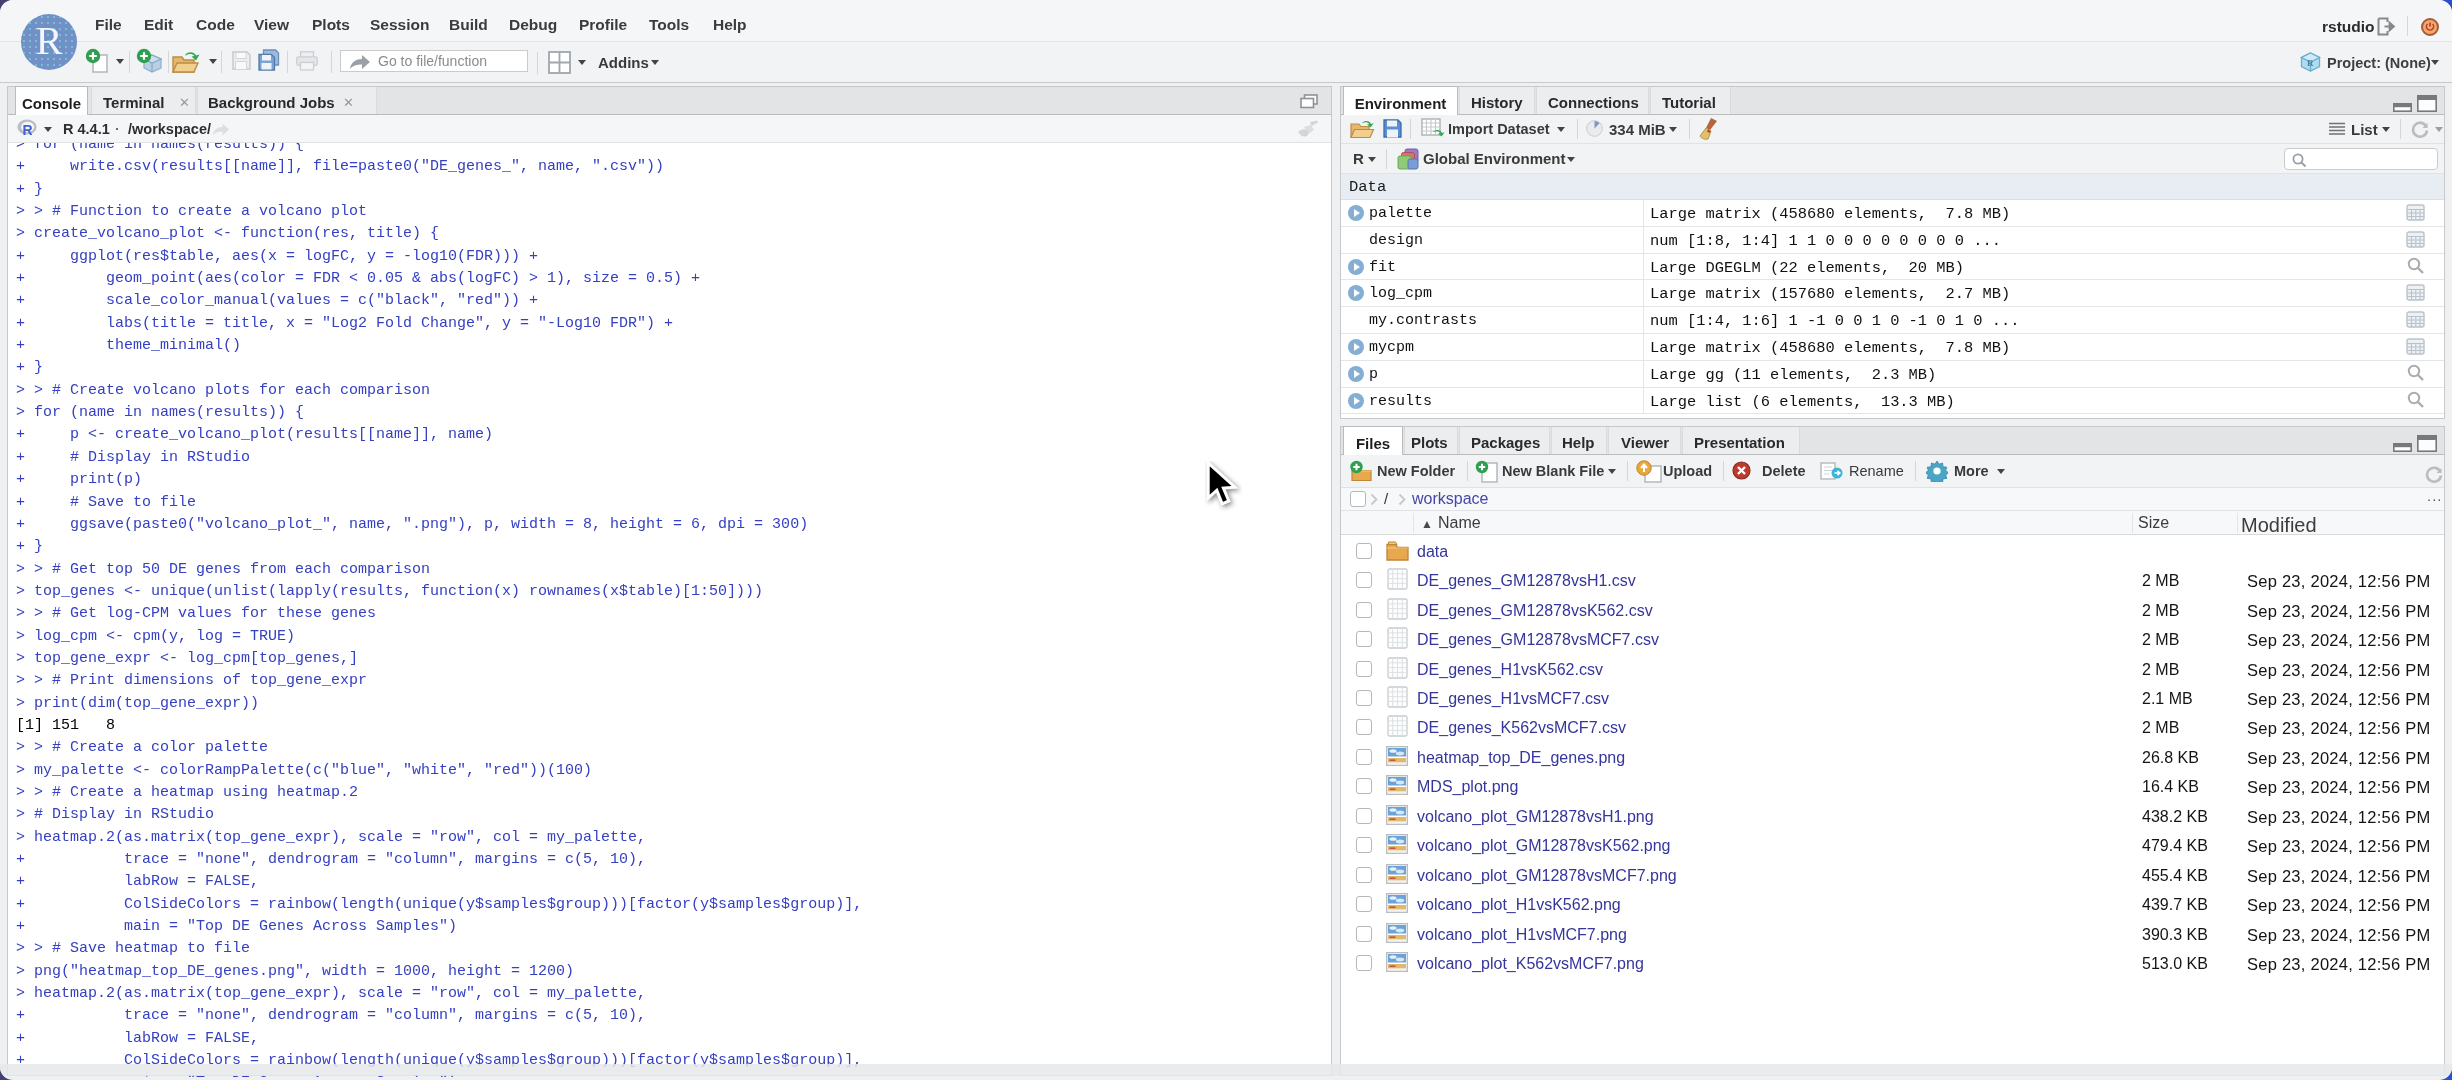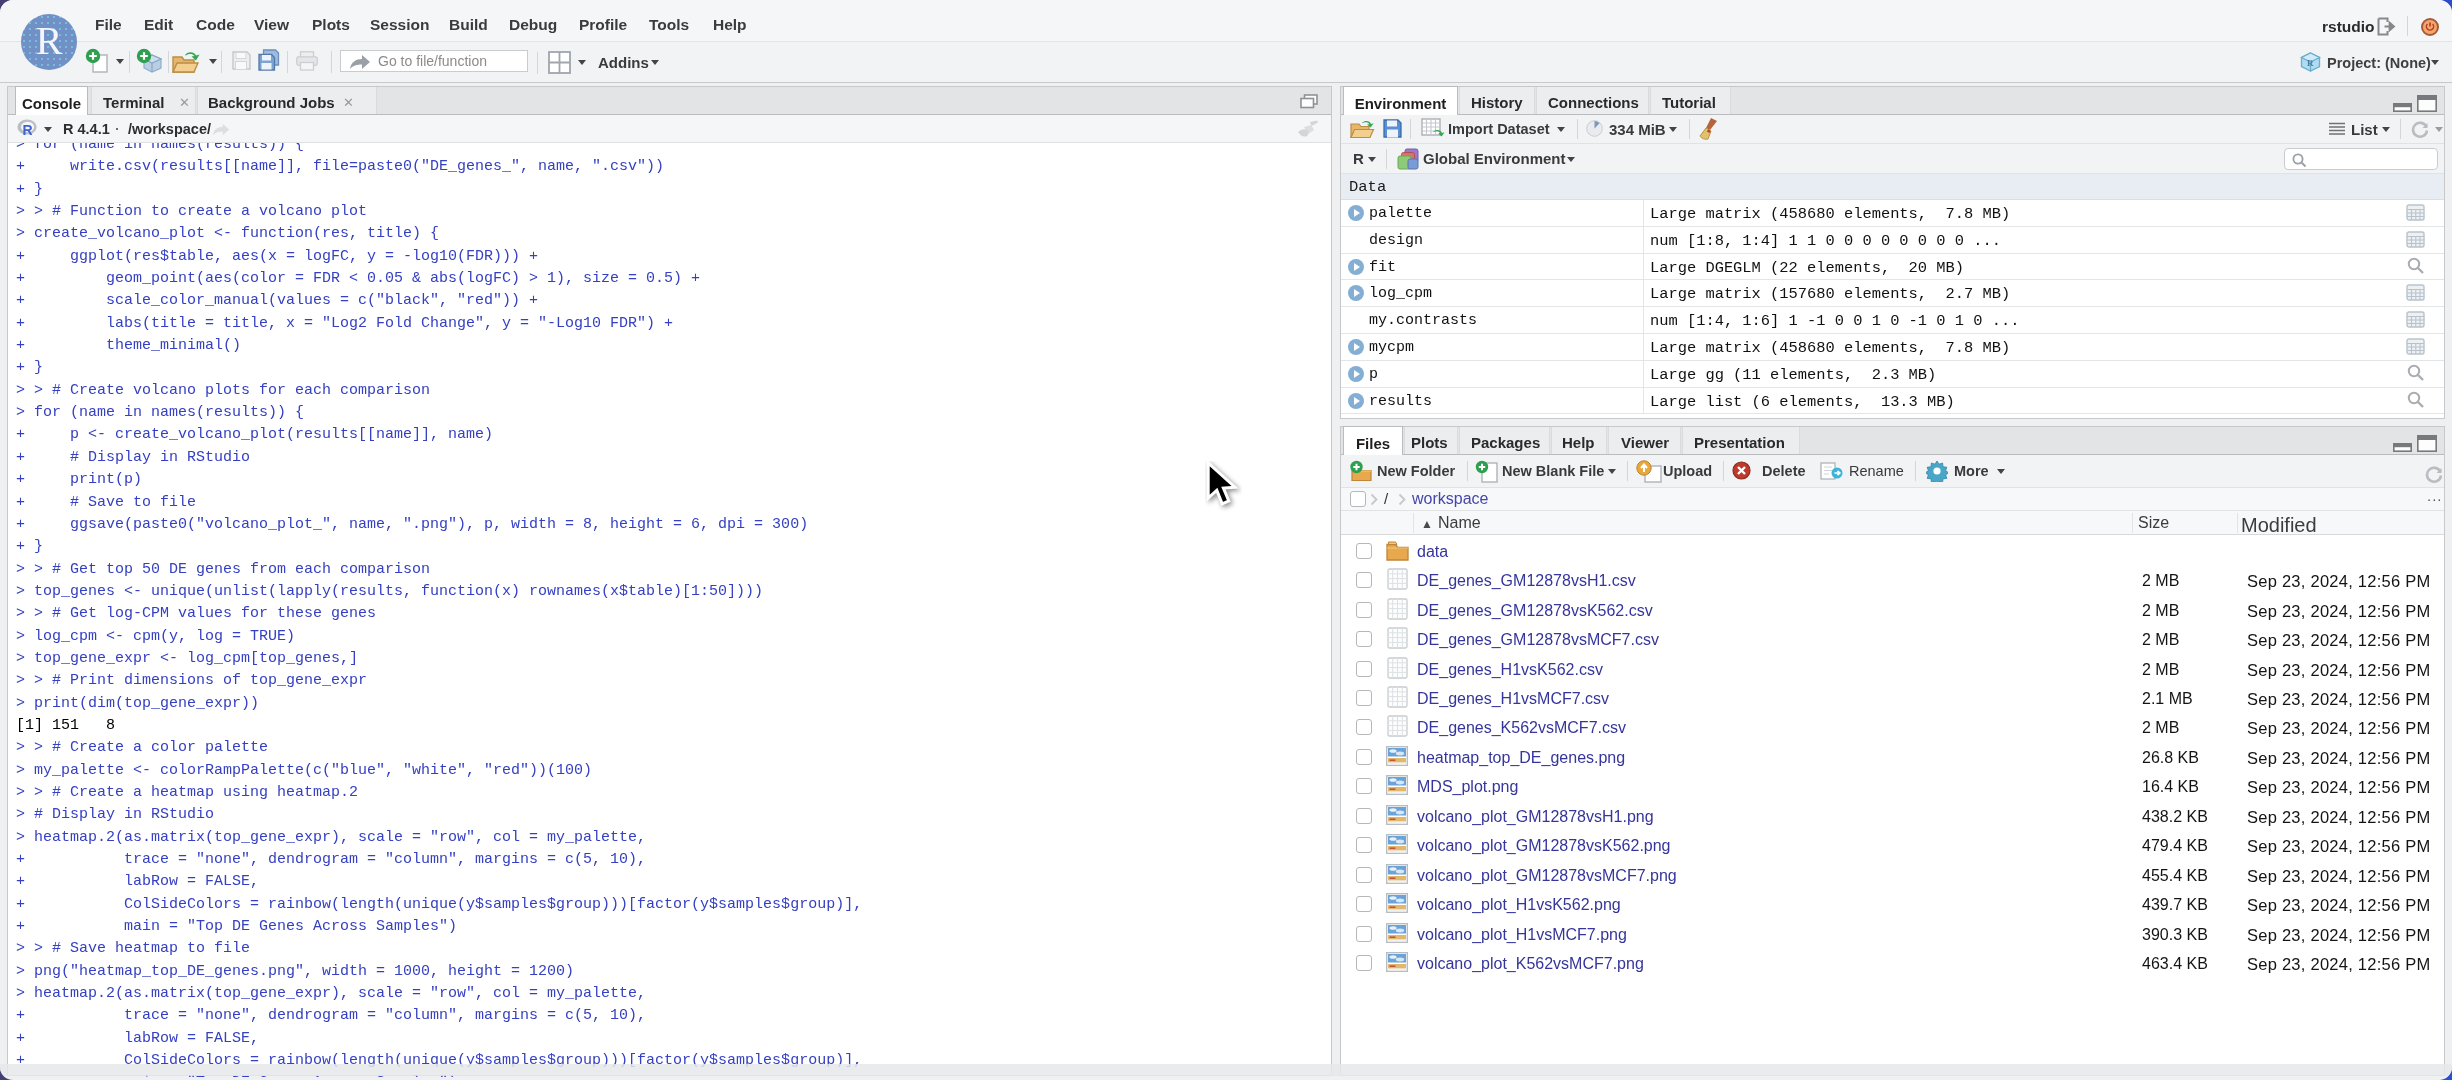--- a/index.html
+++ b/index.html
@@ -640,21 +640,21 @@
         <span class="nm">volcano_plot_H1vsMCF7.png</span>
         <span class="sz">390.3 KB</span>
         <span class="dt">Sep 23, 2024, 12:56 PM</span>
       </div>
     <div class="frow" style="top:522.0px">
         <div class="cbox" style="left:15px;top:6px"></div>
         <svg class="ticon" style="left:45px;top:3px" width="22" height="20" viewBox="0 0 22 20">
           <use href="#ipng"></use>
         </svg>
         <span class="nm">volcano_plot_K562vsMCF7.png</span>
-        <span class="sz">463.4 KB</span>
+        <span class="sz">513.0 KB</span>
         <span class="dt">Sep 23, 2024, 12:56 PM</span>
       </div>
   </div>
   <div id="bstrip"></div>
 </div>
 <svg style="position:absolute;left:1205px;top:461px;z-index:99" width="37" height="52" viewBox="0 0 18.5 26">
   <path d="M1.6 1 L1.6 18.5 L5.9 14.7 L8.6 21.4 L11.9 20 L9.2 13.5 L15 13.1 Z" fill="#000" stroke="#fff" stroke-width="1.5" filter="drop-shadow(1px 1.5px 1.2px rgba(0,0,0,0.45))"></path>
 </svg>
 
 </body></html>

